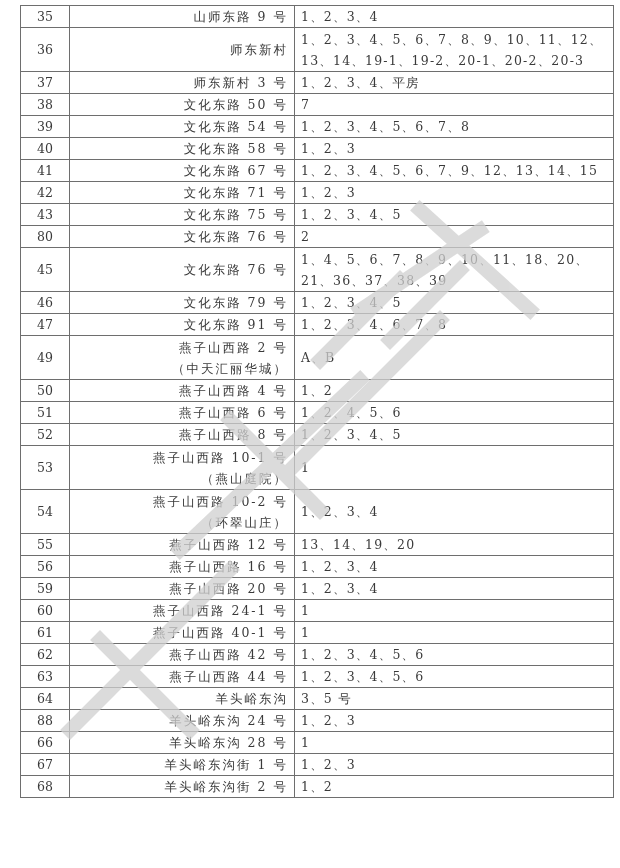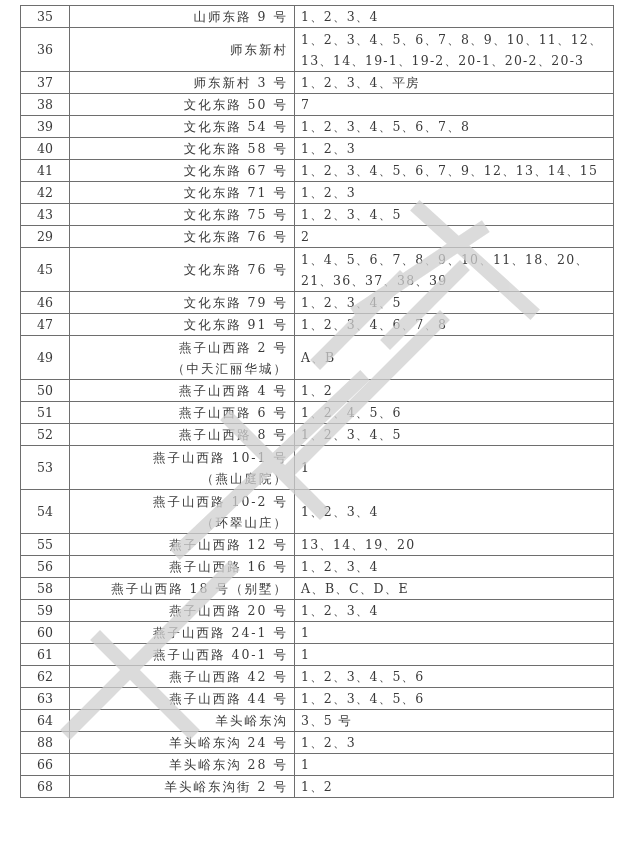--- a/index.html
+++ b/index.html
@@ -99,21 +99,21 @@
       <tr class="single">
         <td class="num">43</td>
         <td class="addr">
           <span class="line">文化东路 75 号</span>
         </td>
         <td class="bld">
           <span class="line">1、2、3、4、5</span>
         </td>
       </tr>
       <tr class="single">
-        <td class="num">29</td>
+        <td class="num">80</td>
         <td class="addr">
           <span class="line">文化东路 76 号</span>
         </td>
         <td class="bld">
           <span class="line">2</span>
         </td>
       </tr>
       <tr class="double">
         <td class="num">45</td>
         <td class="addr">
@@ -211,29 +211,20 @@
       <tr class="single">
         <td class="num">56</td>
         <td class="addr">
           <span class="line">燕子山西路 16 号</span>
         </td>
         <td class="bld">
           <span class="line">1、2、3、4</span>
         </td>
       </tr>
       <tr class="single">
-        <td class="num">58</td>
-        <td class="addr">
-          <span class="line">燕子山西路 18 号（别墅）</span>
-        </td>
-        <td class="bld">
-          <span class="line">A、B、C、D、E</span>
-        </td>
-      </tr>
-      <tr class="single">
         <td class="num">59</td>
         <td class="addr">
           <span class="line">燕子山西路 20 号</span>
         </td>
         <td class="bld">
           <span class="line">1、2、3、4</span>
         </td>
       </tr>
       <tr class="single">
         <td class="num">60</td>
@@ -289,20 +280,29 @@
           <span class="line">1、2、3</span>
         </td>
       </tr>
       <tr class="single">
         <td class="num">66</td>
         <td class="addr">
           <span class="line">羊头峪东沟 28 号</span>
         </td>
         <td class="bld">
           <span class="line">1</span>
+        </td>
+      </tr>
+      <tr class="single">
+        <td class="num">67</td>
+        <td class="addr">
+          <span class="line">羊头峪东沟街 1 号</span>
+        </td>
+        <td class="bld">
+          <span class="line">1、2、3</span>
         </td>
       </tr>
       <tr class="single">
         <td class="num">68</td>
         <td class="addr">
           <span class="line">羊头峪东沟街 2 号</span>
         </td>
         <td class="bld">
           <span class="line">1、2</span>
         </td>

